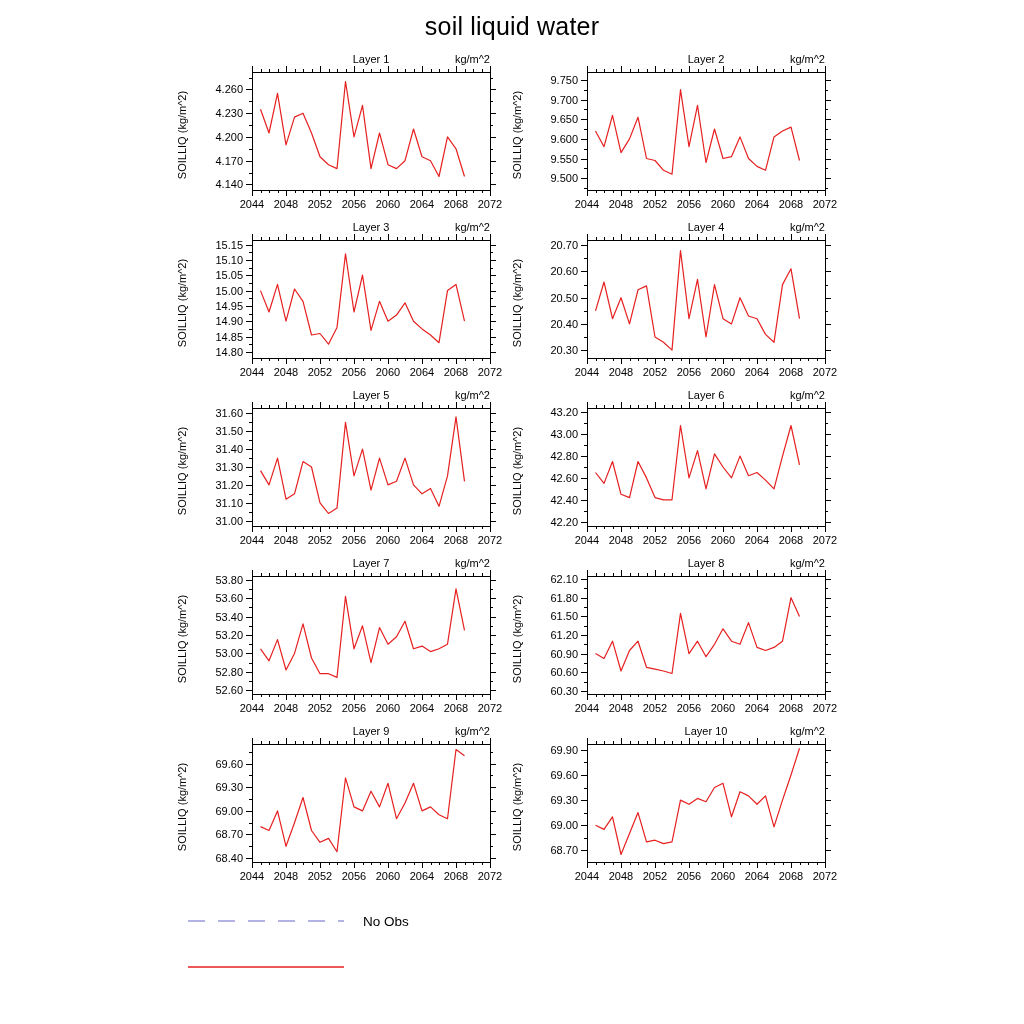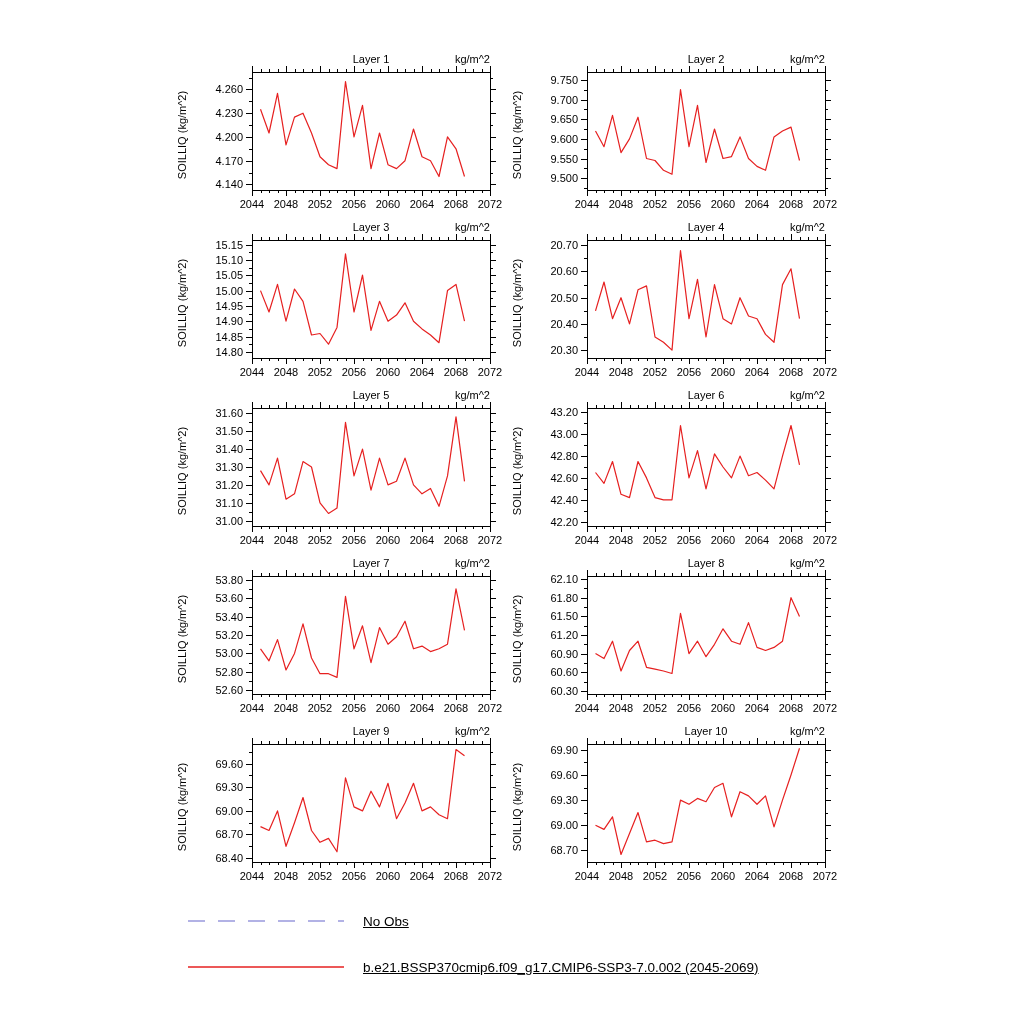--- a/index.html
+++ b/index.html
@@ -2,29 +2,30 @@
 <html><head>
 <meta charset="utf-8">
 <style>
   html,body{margin:0;padding:0;background:#ffffff;width:1024px;height:1024px;
     font-family:"Liberation Sans",sans-serif;color:#000;}
   .page{position:relative;width:1024px;height:1024px;background:#fff;overflow:hidden;}
   .title{position:absolute;top:12px;left:0;width:100%;text-align:center;
     font-size:25px;font-weight:normal;margin:0;letter-spacing:0.2px;}
   .charts{position:absolute;left:172px;top:52px;display:grid;grid-template-columns:335px 335px;}
   .chart{width:335px;height:168px;text-align:right;}
-  .legend{position:absolute;left:186px;top:906px;text-decoration:underline;}
+  .legend{position:absolute;left:186px;top:906px;}
   .legend-row{display:flex;align-items:center;height:30px;margin-bottom:16px;}
   .legend-swatch{width:160px;height:10px;margin-right:17px;flex:0 0 auto;}
   .legend-text{font-size:13.5px;white-space:nowrap;}
 </style>
 </head>
 <body>
 
 <div class="page">
+  <h1 class="title">soil liquid water</h1>
 
   <div class="charts">
     <div class="chart"><svg width="335" height="168" viewBox="0 0 335 168" font-family="&quot;Liberation Sans&quot;, sans-serif">
           <rect x="80.5" y="20.5" width="238" height="118" fill="none" stroke="#000" stroke-width="1" shape-rendering="crispEdges"></rect>
           <text x="199" y="11" text-anchor="middle" font-size="11" fill="#000">Layer 1</text>
           <text x="318" y="11" text-anchor="end" font-size="11" fill="#000">kg/m^2</text>
           <line x1="80.5" y1="138" x2="80.5" y2="144" stroke="#000" shape-rendering="crispEdges"></line>
           <line x1="80.5" y1="20" x2="80.5" y2="14" stroke="#000" shape-rendering="crispEdges"></line>
           <line x1="89.5" y1="138" x2="89.5" y2="141" stroke="#000" shape-rendering="crispEdges"></line>
           <line x1="89.5" y1="20" x2="89.5" y2="17" stroke="#000" shape-rendering="crispEdges"></line>
@@ -1047,16 +1048,15 @@
     <div class="legend-row">
       <svg class="legend-swatch" width="160" height="10">
         <line x1="2" y1="5" x2="158" y2="5" stroke-width="1.5" stroke-dasharray="17 13" stroke="#9999dd"></line>
       </svg>
       <span class="legend-text">No Obs</span>
     </div>
     <div class="legend-row">
       <svg class="legend-swatch" width="160" height="10">
         <line x1="2" y1="5" x2="158" y2="5" stroke-width="1.5" stroke="#e62020"></line>
       </svg>
-      <span class="legend-text">b.e21.BSSP370cmip6.f09_g17.CMIP6-SSP3-7.0.002 (2045-2069)</span>
     </div>
   </div>
 </div>
 
 </body></html>

